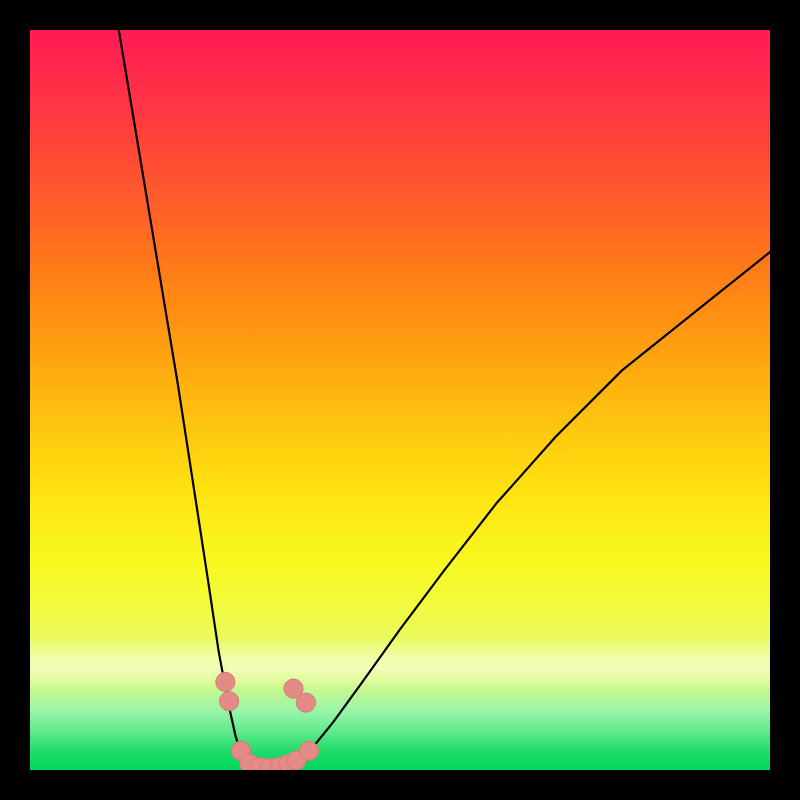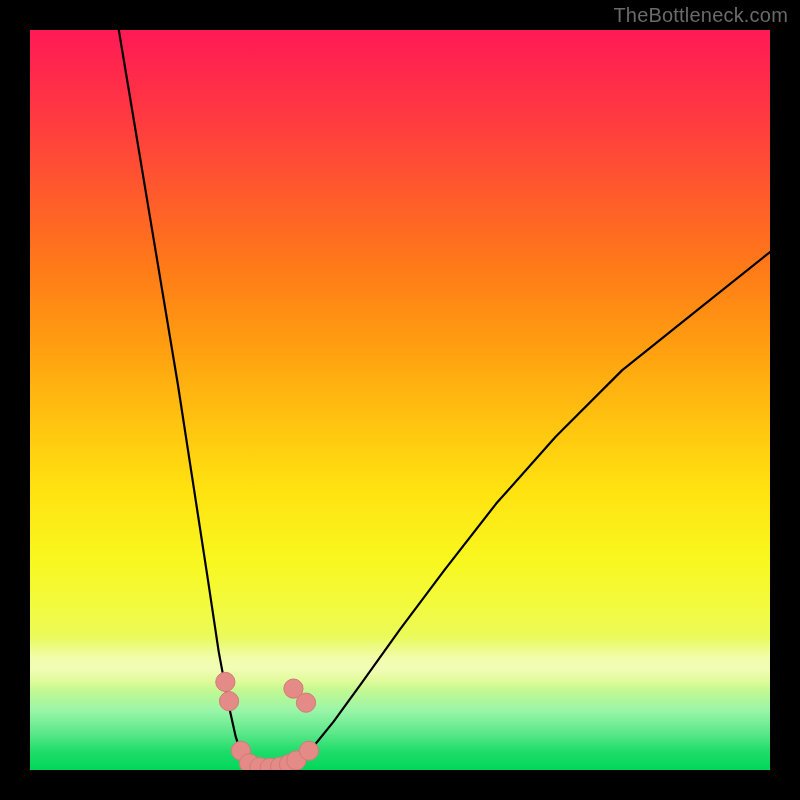--- a/index.html
+++ b/index.html
@@ -78,21 +78,20 @@
     left: 0;
     width: 740px;
     height: 740px;
   }
 </style>
 </head>
 <body>
 
 <div class="frame">
 
-  <div class="watermark">TheBottleneck.com</div>
 
   <div class="plot-area">
     <div class="gradient-bg"></div>
     <div class="pale-band"></div>
 
     <svg class="curve" viewBox="0 0 740 740" preserveAspectRatio="none">
       <g>
         <path d="M 88.80 0.00 L 103.60 88.80 L 118.40 177.60 L 133.20 266.40 L 148.00 355.20 L 162.80 451.40 L 177.60 547.60 L 188.70 621.60 L 198.32 673.40 L 205.72 706.70 L 211.64 725.20 L 216.08 732.60 L 216.08 732.60 L 222.00 736.30 L 229.40 737.78 L 236.80 738.15 L 244.20 738.15 L 251.60 737.41 L 259.00 735.56 L 266.40 731.86 L 266.40 731.86 L 281.20 719.28 L 303.40 691.90 L 333.00 651.20 L 370.00 599.40 L 414.40 540.20 L 466.20 473.60 L 525.40 407.00 L 592.00 340.40 L 666.00 281.20 L 740.00 222.00 " fill="none" stroke="#000000" stroke-width="2.2" stroke-linecap="round" stroke-linejoin="round"></path>
       </g>
       <g>

